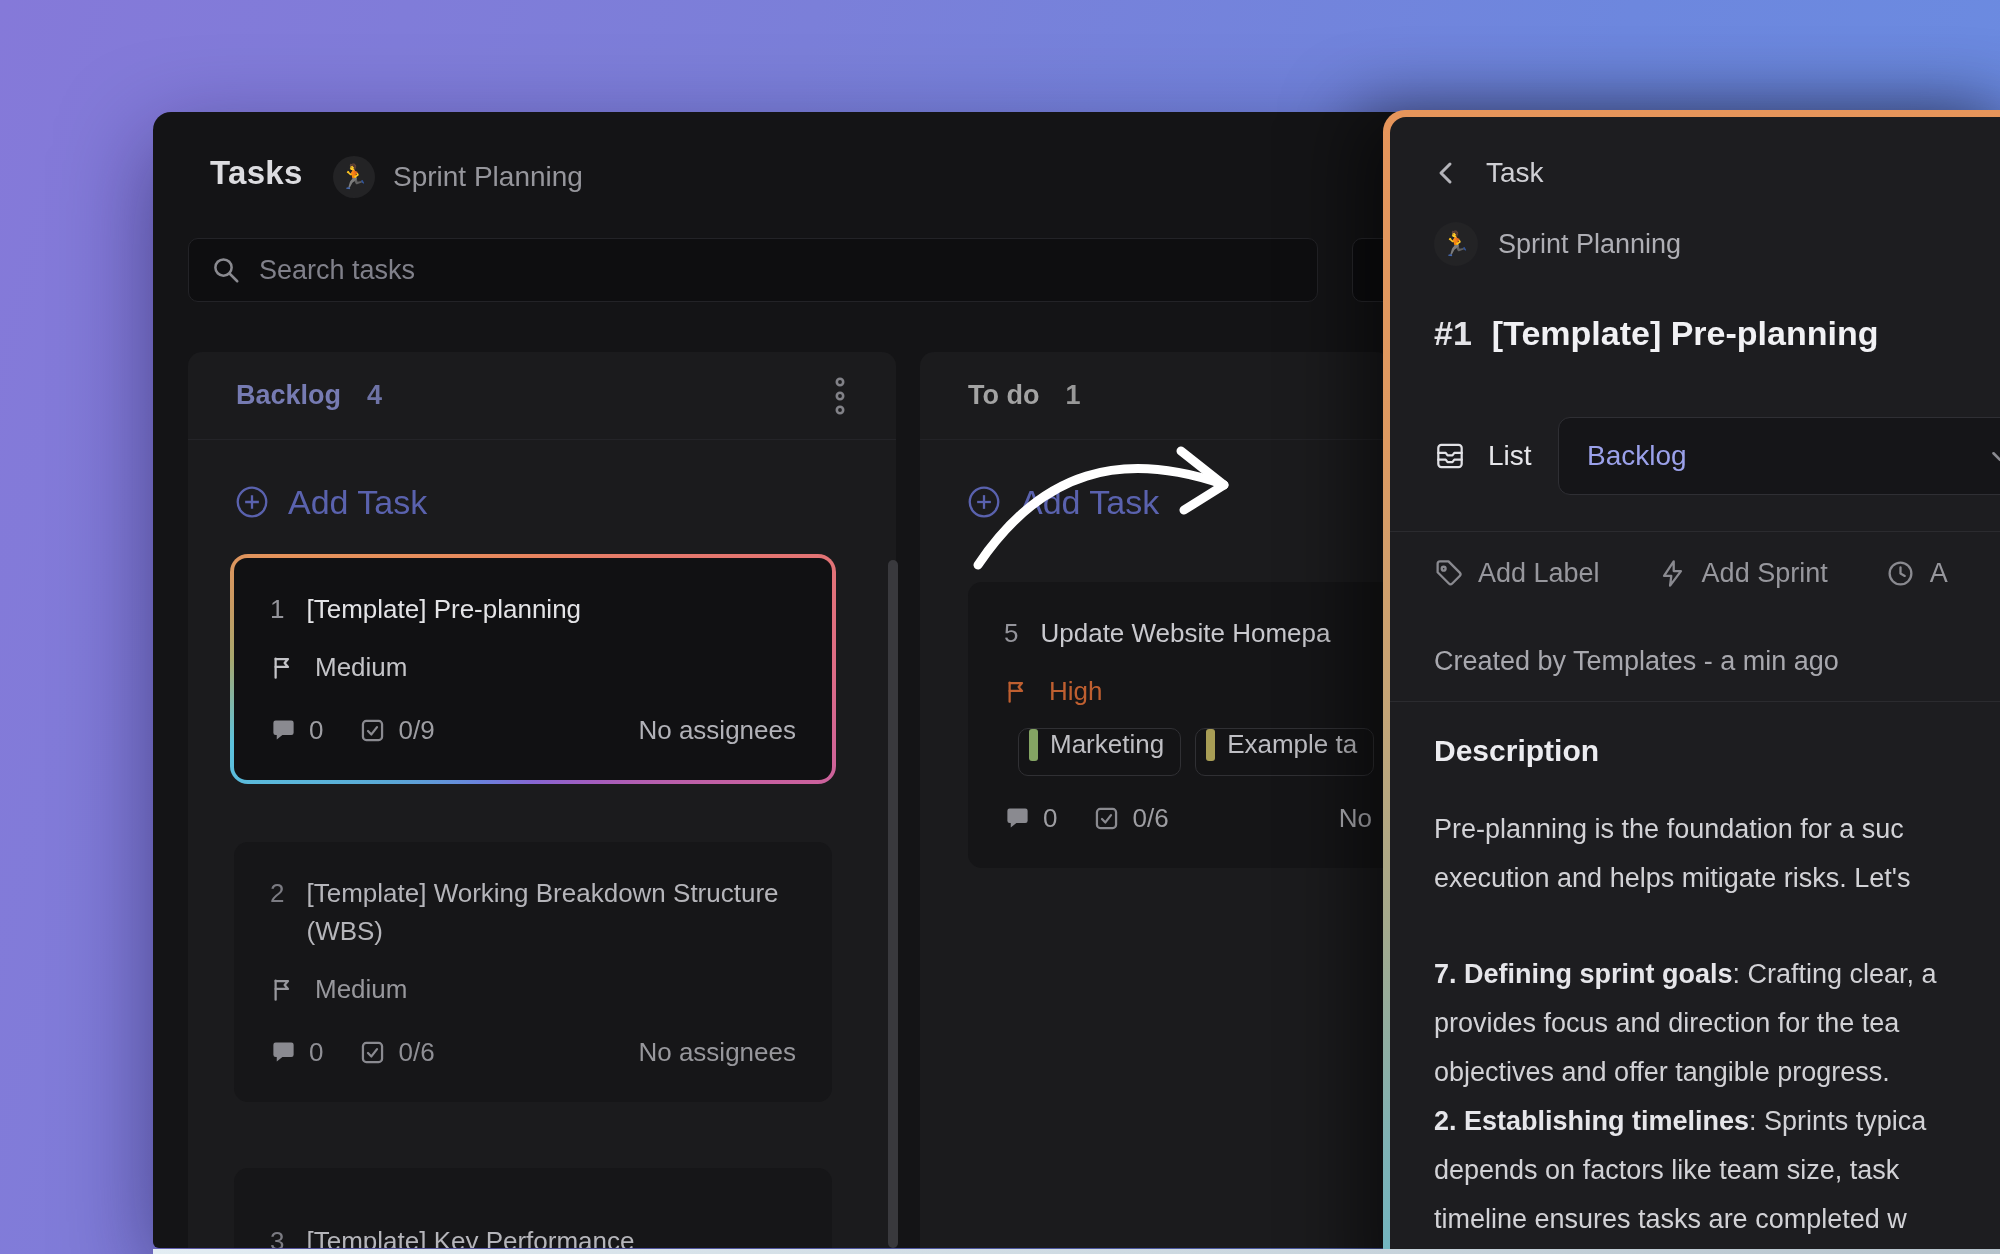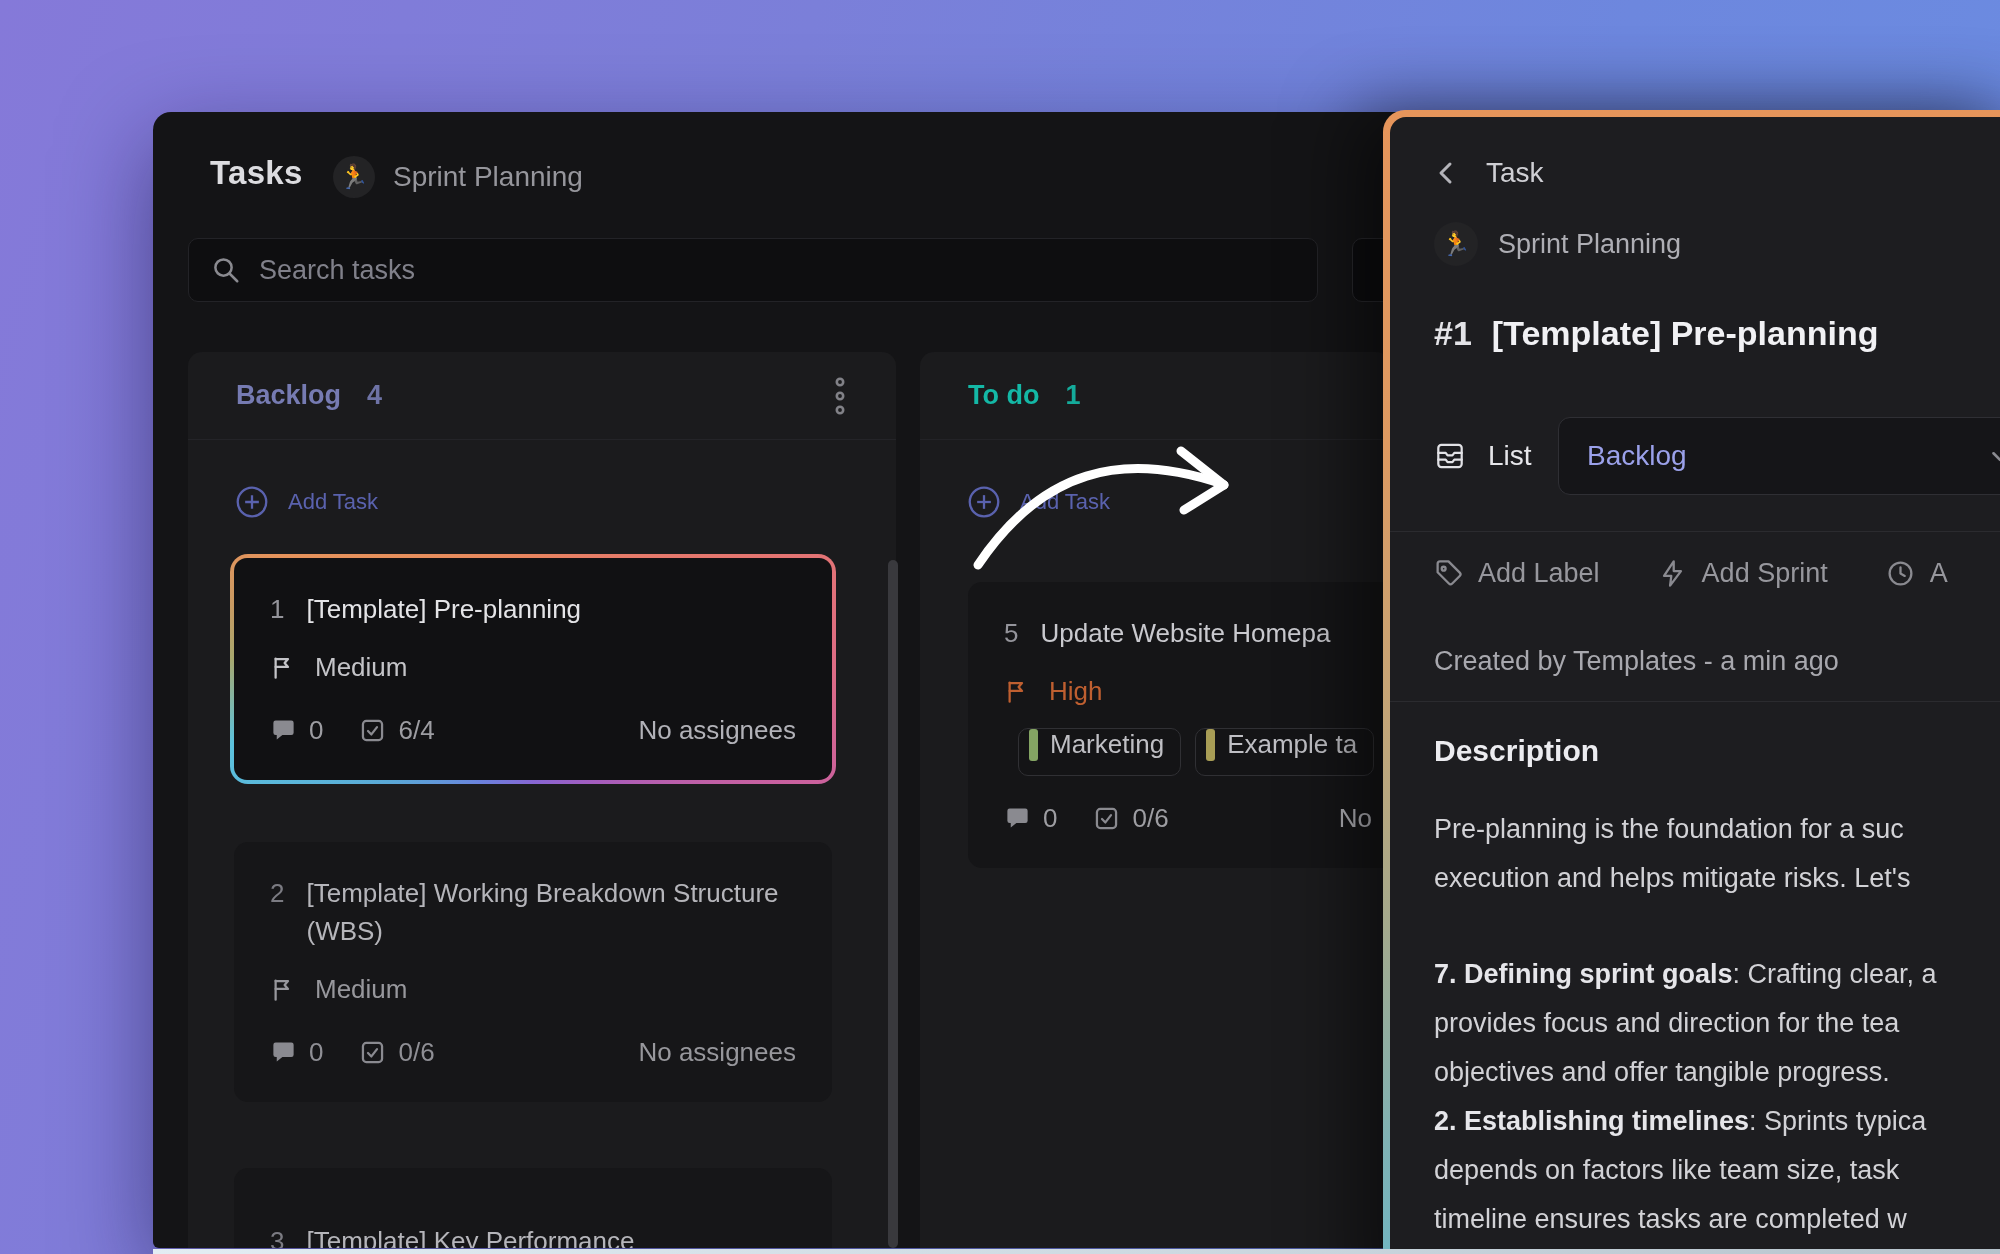--- a/index.html
+++ b/index.html
@@ -32,25 +32,25 @@
 
   
   .column { position:absolute; top:240px; background:#1b1b1d; border-radius:14px 14px 0 0; }
   .col-backlog { left:35px; width:708px; height:896px; overflow:hidden; }
   .col-todo   { left:767px; width:470px; height:896px; }
   .col-header { position:relative; height:88px; display:flex; align-items:center; padding:0 48px;
                 border-bottom:1px solid #242428; }
   .col-name { font-size:27px; font-weight:700; }
   .col-count { font-size:27px; font-weight:700; margin-left:26px; opacity:.92; }
   .c-backlog { color:#767bb2; }
-  .c-todo { color:#14b8a6; }
+  .c-todo { color:#a3a3a3; }
   .kebab { position:absolute; right:50px; top:50%; transform:translateY(-50%); color:#818187; cursor:pointer; }
 
   .add-task { position:absolute; left:48px; top:126px; height:48px; display:flex; align-items:center;
-              gap:20px; color:#5a62ae; font-size:22px; cursor:pointer; }
+              gap:20px; color:#5a62ae; font-size:34px; cursor:pointer; }
 
   .card { position:absolute; background:#161618; border-radius:14px; padding:32px 36px; }
   .card-highlight-wrap { position:absolute; left:42px; top:202px; width:606px; padding:4px; border-radius:18px;
       background:conic-gradient(from 0deg at 50% 50%,
         #e8845f 0deg,#e57670 62deg,#dd6c85 90deg,#cb619d 112deg,#a55dbd 150deg,#8766d3 180deg,
         #6b82dd 205deg,#5aa8d6 232deg,#5cc3de 256deg,#a8a86e 272deg,#c89a62 282deg,#e6935c 294deg,#e8845f 360deg); }
   .card-highlight-wrap .card { position:relative; left:0; top:0; width:100%; border-radius:13px; background:#111113; }
 
   .card-title-row { display:flex; gap:22px; font-size:26px; line-height:38px; }
   .card-num { color:#94949b; flex:0 0 auto; }
@@ -177,21 +177,21 @@
           </div>
           <div class="card-footer">
             <svg class="icon" width="27" height="27" viewBox="0 0 24 24" fill="currentColor">
                 <path d="M3 5a2 2 0 0 1 2-2h14a2 2 0 0 1 2 2v9a2 2 0 0 1-2 2h-8l-5 4v-4H5a2 2 0 0 1-2-2z"></path>
               </svg>
             <span class="num">0</span>
             <svg class="icon chk" width="27" height="27" viewBox="0 0 24 24" fill="none" stroke="currentColor" stroke-width="2" stroke-linecap="round" stroke-linejoin="round">
                 <rect x="3.5" y="3.5" width="17" height="17" rx="3"></rect>
                 <polyline points="8 12.5 11 15.5 16 9"></polyline>
               </svg>
-            <span class="num">6/4</span>
+            <span class="num">0/9</span>
             <span class="assignees">No assignees</span>
           </div>
         </div>
       </div>
 
       <div class="card dim" style="left:46px; top:490px; width:598px;">
         <div class="card-title-row" style="max-width:530px;">
           <span class="card-num">2</span>
           <span class="card-title">[Template] Working Breakdown Structure (WBS)</span>
         </div>

